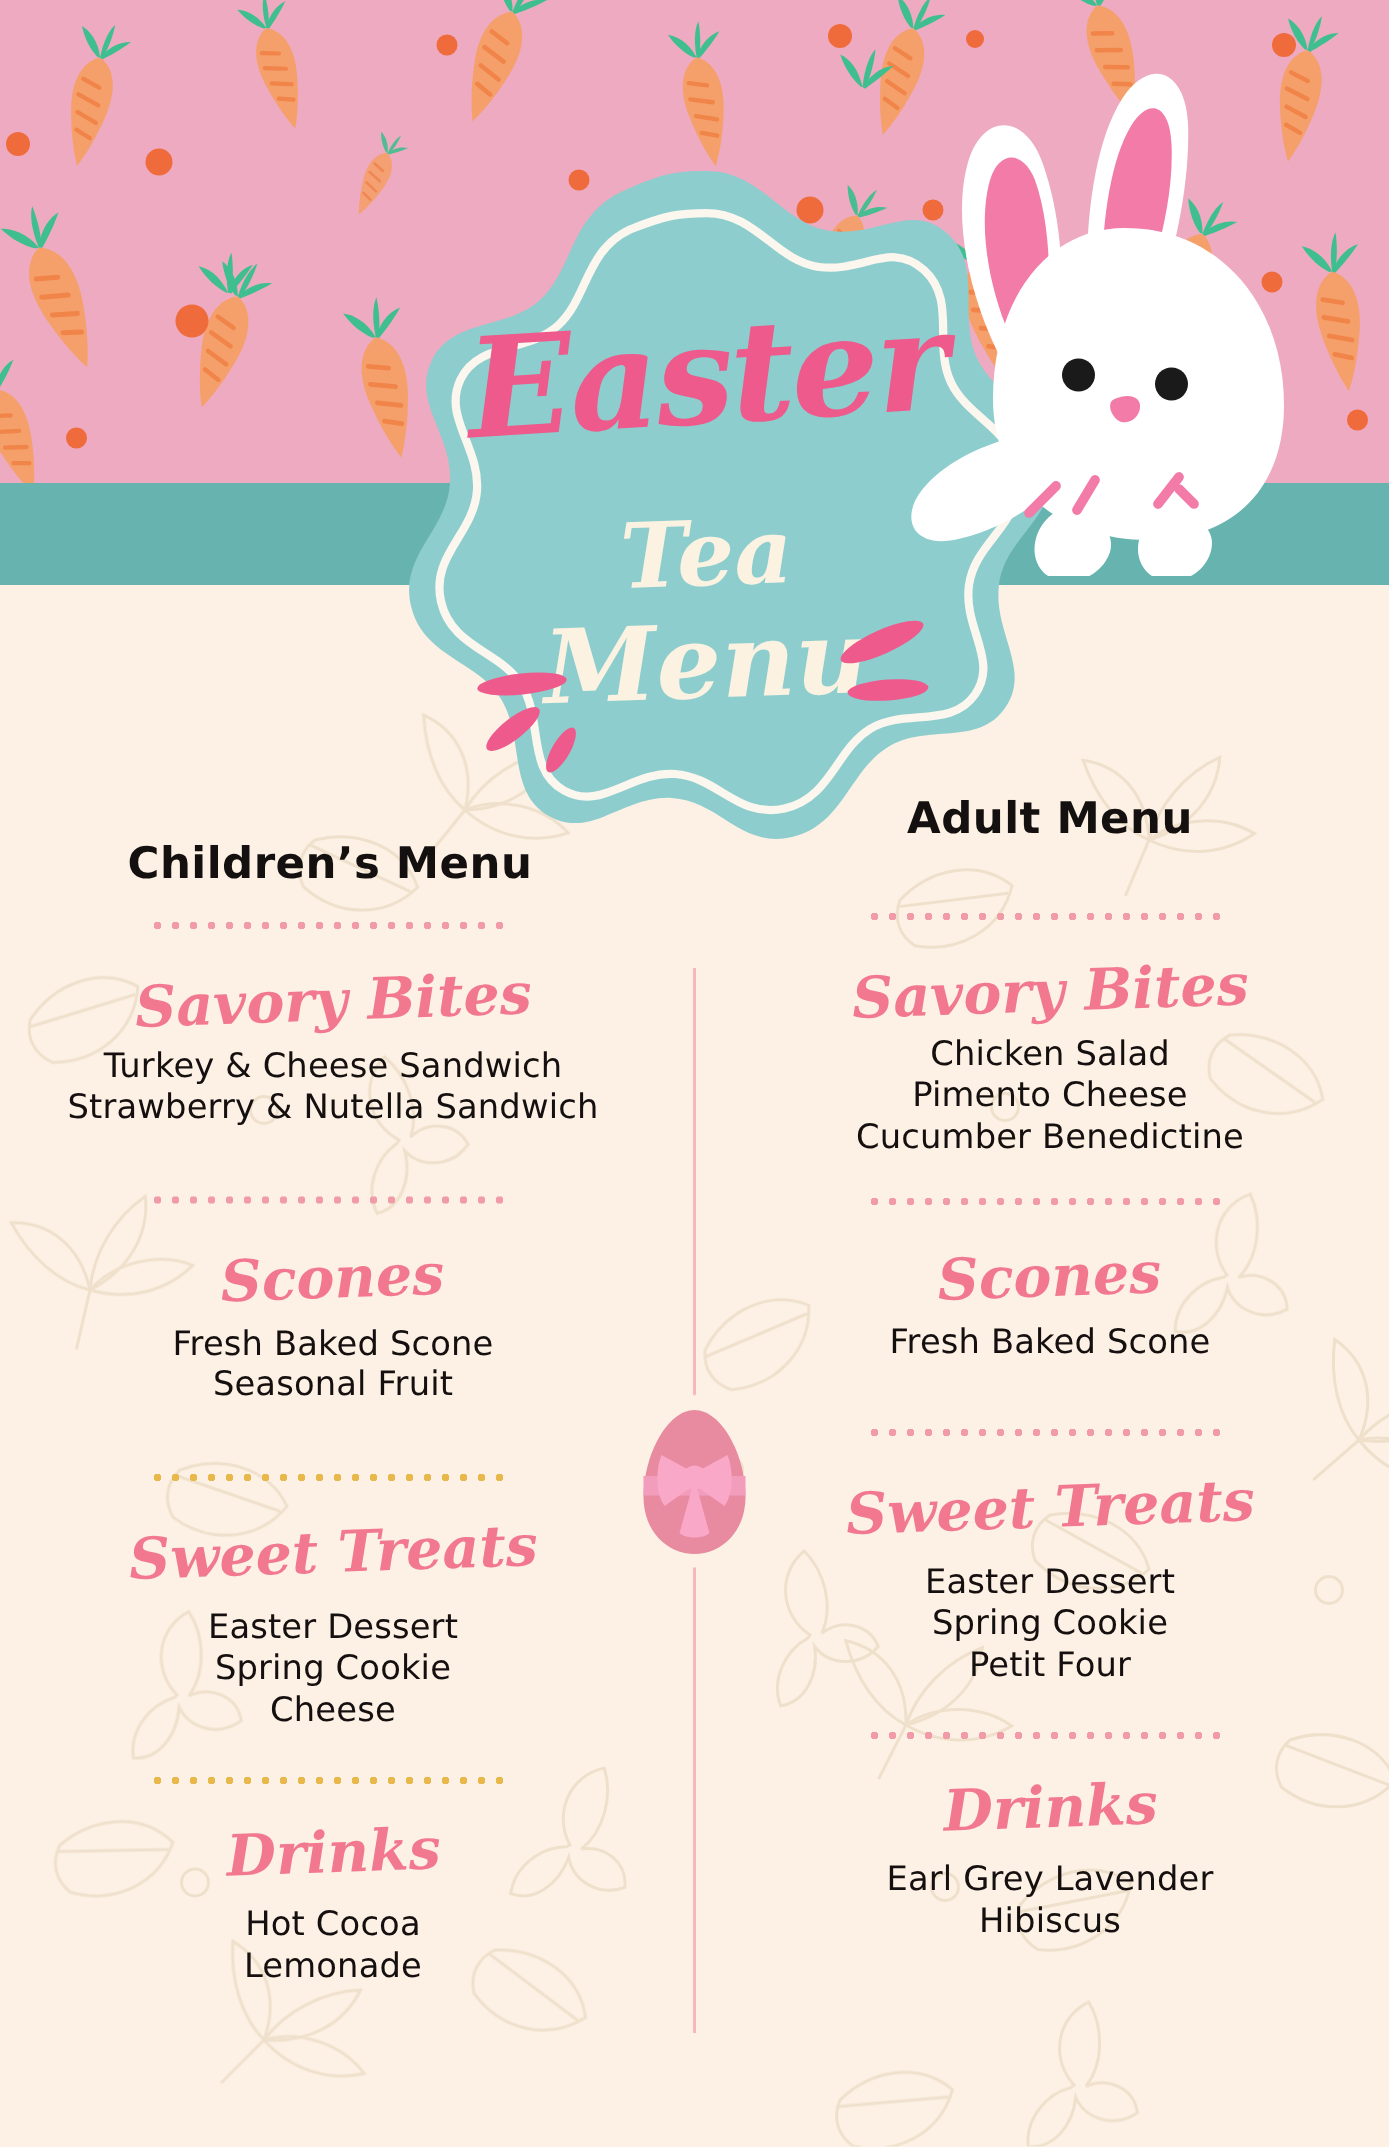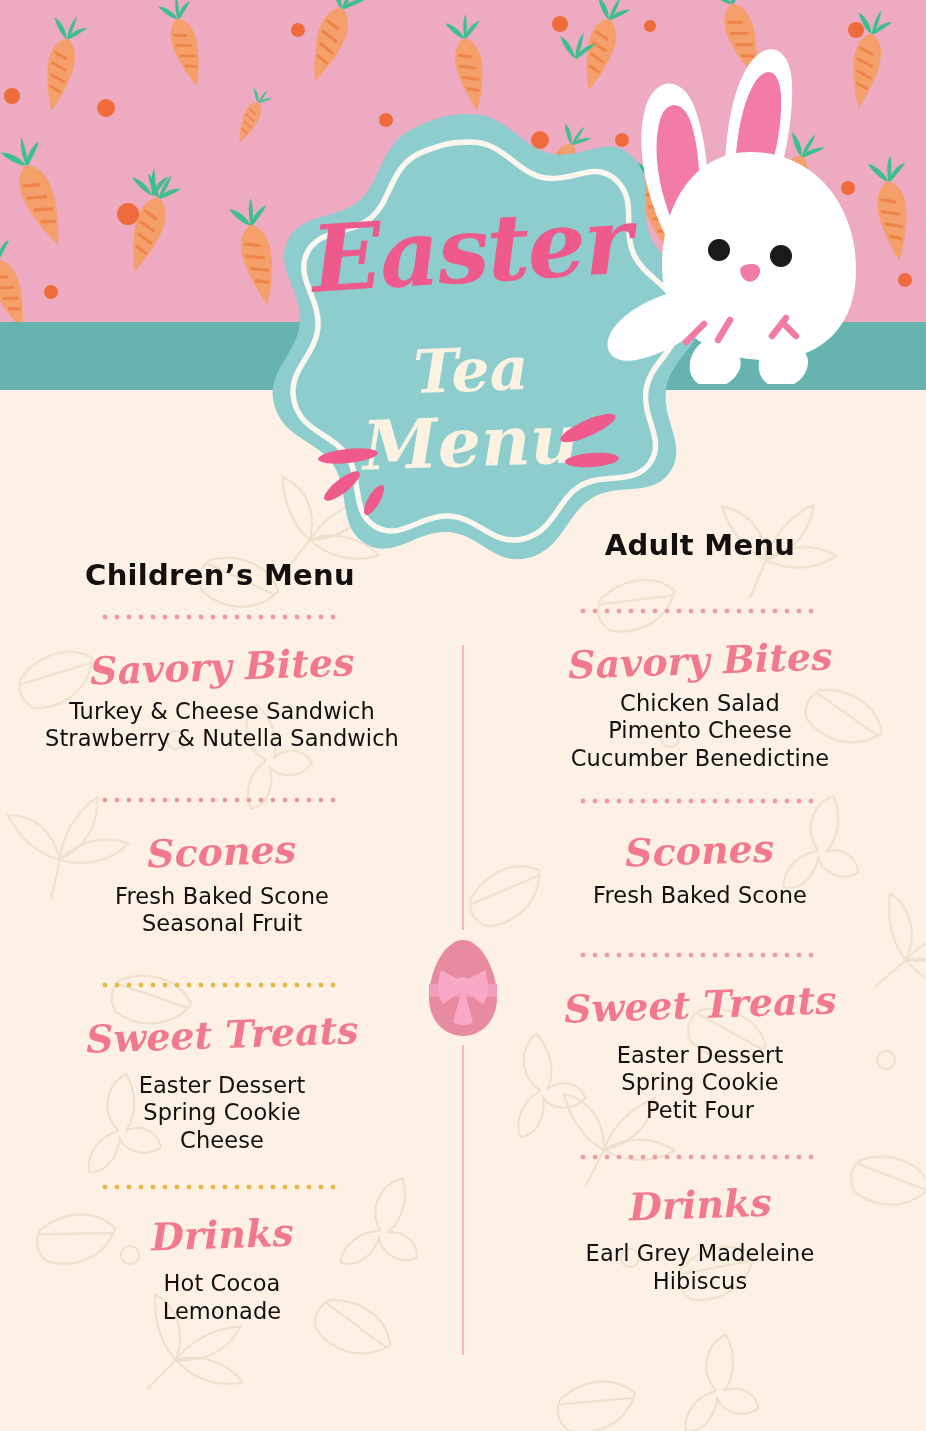--- a/index.html
+++ b/index.html
@@ -464,18 +464,18 @@
       <div class="item">Easter Dessert</div>
       <div class="item">Spring Cookie</div>
       <div class="item">Petit Four</div>
     </div>
 
     <div style="height:30px;"></div>
     <div class="divider pink"></div>
     <div class="section" style="padding-top:26px;">
       <div class="section-title">Drinks</div>
       <div style="height:16px;"></div>
-      <div class="item">Earl Grey Madeleine</div>
+      <div class="item">Earl Grey Lavender</div>
       <div class="item">Hibiscus</div>
     </div>
   </div>
 
 </div>
 
 </body></html>

